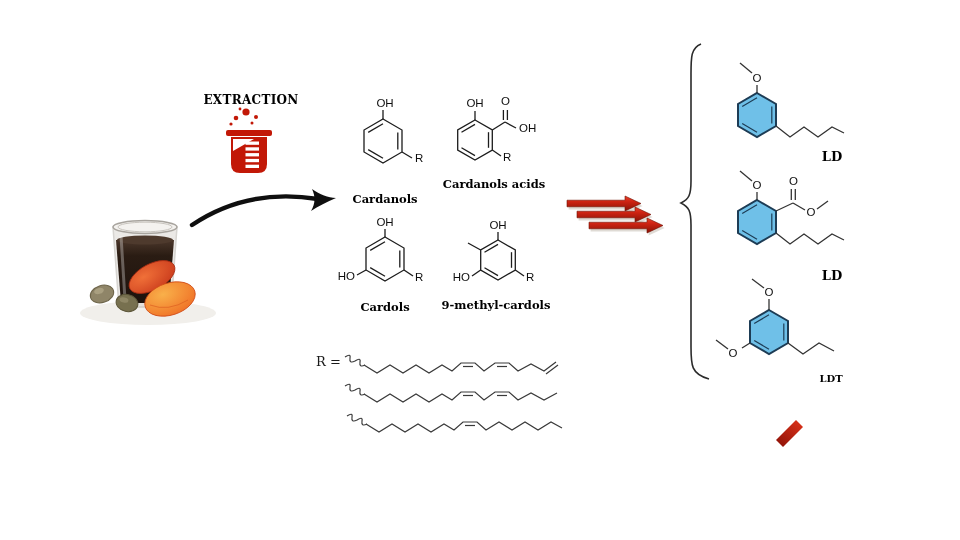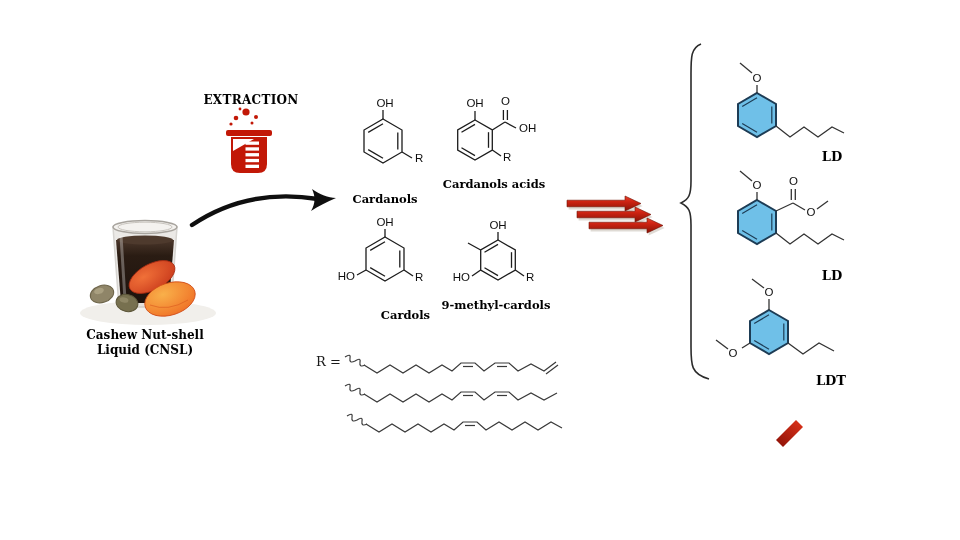--- a/index.html
+++ b/index.html
@@ -239,28 +239,24 @@
         <text class="atom" x="769" y="296" text-anchor="middle">O</text>
         <text class="atom" x="733" y="357" text-anchor="middle">O</text>
       </g>
     </g>
 
     <polygon points="776,440 796,420 803,427 783,447" fill="url(#rs)"></polygon>
   </svg>
 
   <div class="cap" style="left:200px;top:93px;width:102px;font-size:12px;letter-spacing:0.3px;">EXTRACTION</div>
 
-  <div class="cap" style="left:84px;top:328px;width:122px;font-size:12px;">
-    <div>Cashew Nut-shell</div>
-    <div>Liquid (CNSL)</div>
-  </div>
 
   <div class="cap small" style="left:340px;top:192px;width:90px;">Cardanols</div>
   <div class="cap small" style="left:438px;top:177px;width:112px;">Cardanols acids</div>
-  <div class="cap small" style="left:340px;top:308px;width:90px;text-align:right;">Cardols</div>
+  <div class="cap small" style="left:340px;top:300px;width:90px;">Cardols</div>
   <div class="cap small" style="left:438px;top:298px;width:116px;">9-methyl-cardols</div>
 
   <div class="req" style="left:316px;top:354px;">R =</div>
 
   <div class="cap" style="left:810px;top:149px;width:44px;font-size:13px;">LD</div>
   <div class="cap" style="left:810px;top:268px;width:44px;font-size:13px;">LD</div>
-  <div class="cap" style="left:806px;top:373px;width:50px;font-size:13px;">LDT</div>
+  <div class="cap" style="left:806px;top:373px;width:50px;font-size:10px;">LDT</div>
 </div>
 
 </body></html>

